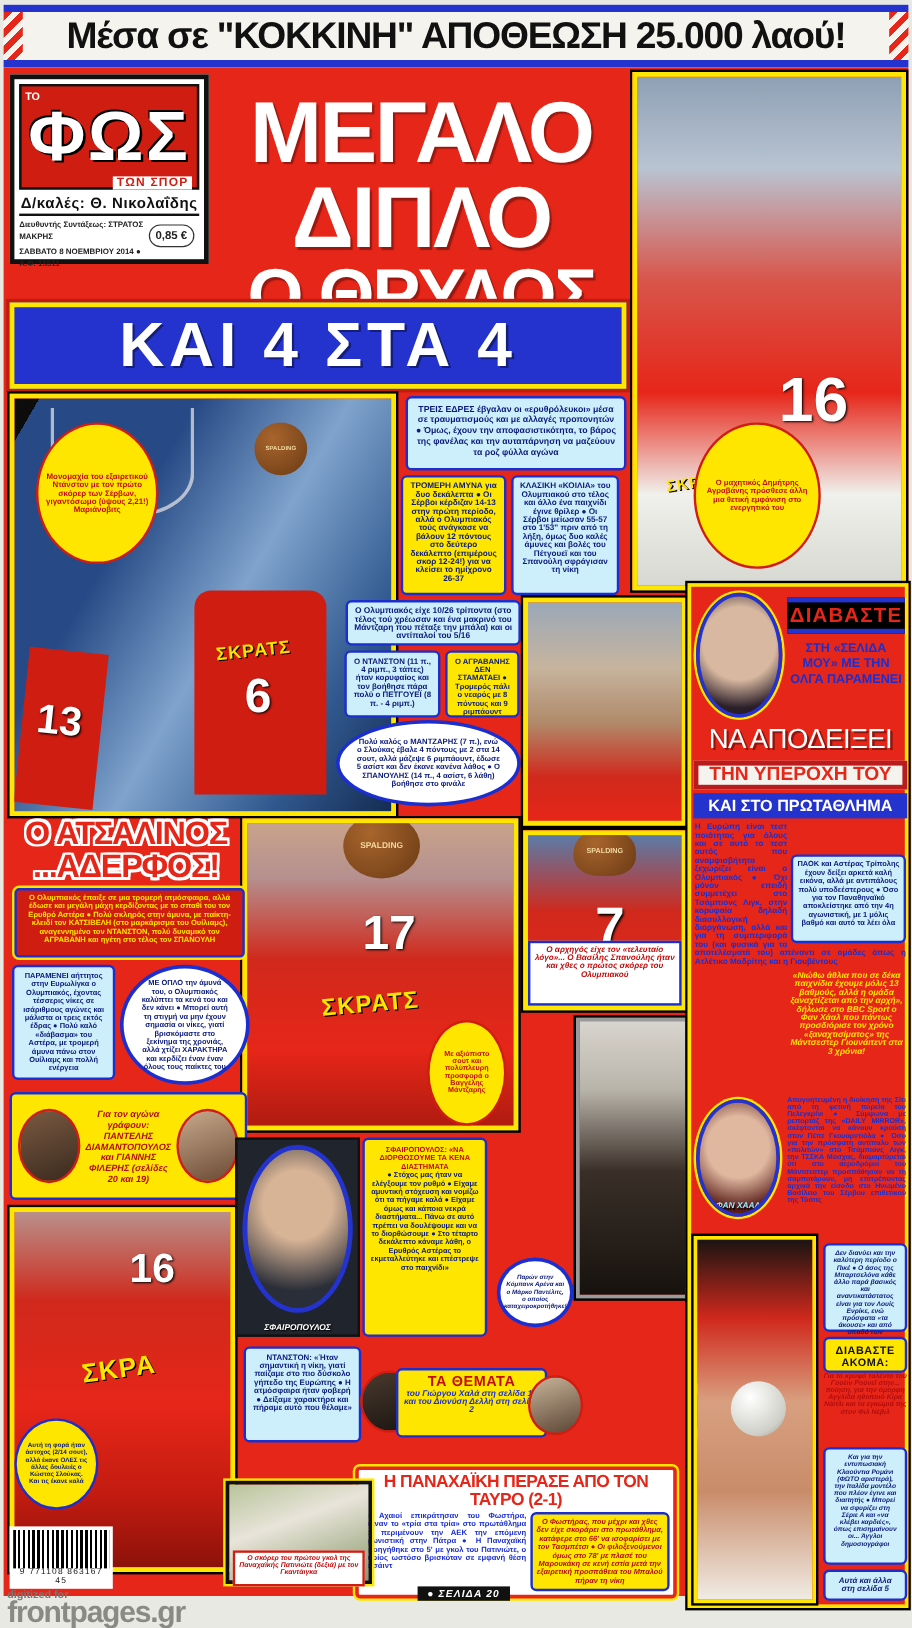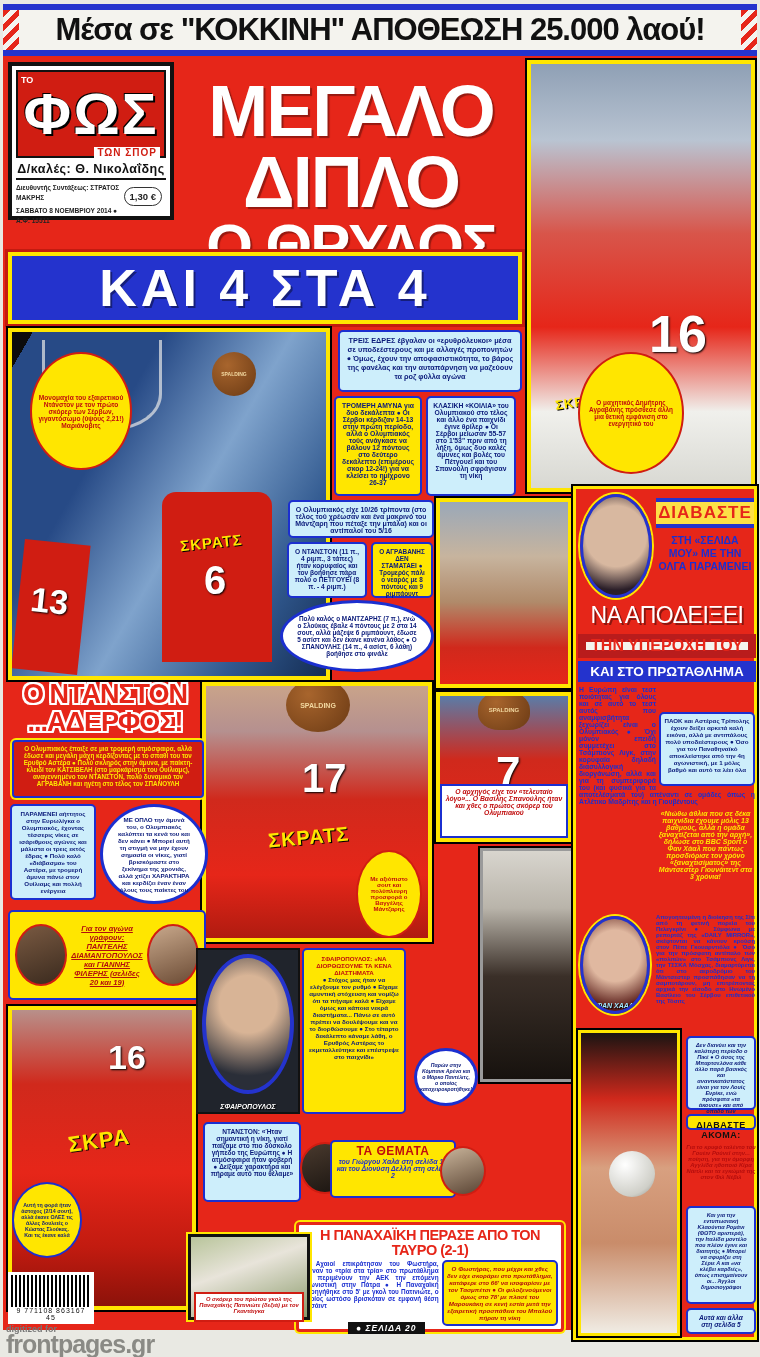--- a/index.html
+++ b/index.html
@@ -37,23 +37,23 @@
   .ovalbox{background:#fff;border:3px solid #1b2fd0;border-radius:50%;color:#0a1a7a;font-weight:bold;text-align:center;display:flex;align-items:center;justify-content:center;padding:8px 14px;}
   .circ-cap{background:#ffe600;border:2.5px solid #d01d12;border-radius:50%;color:#c00d0d;font-weight:bold;text-align:center;display:flex;align-items:center;justify-content:center;padding:6px;}
   .circ-cap.bluetext{color:#0a1a7a;border-color:#1b2fd0;}
   
   .atsal-title{left:6px;top:680px;width:198px;text-align:center;line-height:1.05;}
   .atsal-title div{color:#e62619;font-size:27px;font-weight:bold;letter-spacing:-1px;text-shadow:-2px -2px 0 #fff,2px -2px 0 #fff,-2px 2px 0 #fff,2px 2px 0 #fff,0 2px 0 #fff,0 -2px 0 #fff,2px 0 0 #fff,-2px 0 0 #fff;}
   .atsal-lead{left:12px;top:740px;width:192px;height:58px;background:#d01d12;border:2.5px solid #1b2fd0;box-shadow:0 0 0 2px #ffe600;border-radius:4px;color:#ffe600;font-size:6.3px;font-weight:bold;text-align:center;padding:3px;}
   .caption-box{background:#fff;border:2.5px solid #1b2fd0;color:#c00d0d;font-style:italic;font-weight:bold;text-align:center;padding:2px 3px;}
   
   .rightpanel{left:573px;top:486px;width:184px;height:854px;background:#e62619;border:3px solid #ffe600;box-shadow:0 0 0 2px #000;}
-  .diavaste{background:#fde047;border-top:4px solid #2433cd;border-bottom:4px solid #2433cd;color:#e62619;font-weight:bold;font-size:17px;text-align:center;letter-spacing:1px;display:flex;align-items:center;justify-content:center;}
+  .diavaste{background:#000000;border-top:4px solid #2433cd;border-bottom:4px solid #2433cd;color:#e62619;font-weight:bold;font-size:17px;text-align:center;letter-spacing:1px;display:flex;align-items:center;justify-content:center;}
   .bluehead{color:#1b2fd0;font-weight:bold;text-align:center;}
-  .whitebar{background:#f4f3ee;border:8px solid #b91c1c;color:#e62619;font-weight:bold;text-align:center;display:flex;align-items:center;justify-content:center;}
+  .whitebar{background:#f4f3ee;border:4px solid #b91c1c;color:#e62619;font-weight:bold;text-align:center;display:flex;align-items:center;justify-content:center;}
   .bluebar{background:#2433cd;color:#fff;font-weight:bold;text-align:center;display:flex;align-items:center;justify-content:center;}
   .redcol-text{color:#1b2fd0;font-weight:bold;font-size:6.8px;text-align:justify;}
   .yeltext{color:#ffe600;font-weight:bold;font-style:italic;font-size:7px;text-align:center;}
   .oval-photo{border-radius:50%;border:3px solid #2433cd;box-shadow:0 0 0 2px #ffe600;overflow:hidden;position:relative;}
   .photo-cap{position:absolute;bottom:2px;left:0;right:0;text-align:center;color:#9fe8ff;font-style:italic;font-weight:bold;font-size:7px;text-shadow:1px 1px 1px #000;}
   .redtext-it{color:#b30d0d;font-weight:bold;font-style:italic;text-align:center;}
   
   .pana-panel{left:296px;top:1222px;width:268px;height:110px;background:#fff;border:3px solid #e62619;border-radius:4px;box-shadow:0 0 0 2px #ffe600;padding:3px;}
   .pana-title{color:#e62619;font-weight:bold;font-size:14.5px;text-align:center;line-height:1.05;letter-spacing:-0.5px;}
   .pana-footer{background:#111;color:#fff;font-weight:bold;font-size:8.5px;text-align:center;padding:1px 8px;font-style:italic;letter-spacing:1px;}
@@ -79,21 +79,21 @@
 
   <div class="abs masthead">
     <div class="logo-box">
       <span class="logo-to">ΤΟ</span>
       <div class="logo-fos">ΦΩΣ</div>
       <span class="logo-tagline">ΤΩΝ ΣΠΟΡ</span>
     </div>
     <div class="mast-director">Δ/καλές: Θ. Νικολαΐδης</div>
     <div class="mast-small">Διευθυντής Συντάξεως: ΣΤΡΑΤΟΣ ΜΑΚΡΗΣ</div>
     <div class="mast-small">ΣΑΒΒΑΤΟ 8 ΝΟΕΜΒΡΙΟΥ 2014 ● Α.Φ. 15511</div>
-    <div class="mast-price">1,30 €</div>
+    <div class="mast-price">0,85 €</div>
   </div>
 
   <div class="abs headline">
     <span class="hl1">ΜΕΓΑΛΟ</span>
     <span class="hl2">ΔΙΠΛΟ</span>
     <span class="hl3">Ο ΘΡΥΛΟΣ</span>
   </div>
   <div class="abs subhead">
     <span>ΚΑΙ 4 ΣΤΑ 4</span>
   </div>
@@ -116,21 +116,21 @@
       <span class="jersey-num" style="left:42px;top:66px;font-size:40px;">6</span>
     </div>
     <div class="ball" style="left:200px;top:20px;width:44px;height:44px;font-size:5px;">
       <span>SPALDING</span>
     </div>
   </div>
   <div class="abs circ-cap" style="left:30px;top:352px;width:102px;height:118px;font-size:6.6px;">
     <span>Μονομαχία του εξαιρετικού Ντάνστον με τον πρώτο σκόρερ των Σέρβων, γιγαντόσωμο (ύψους 2,21!) Μαριάνοβιτς</span>
   </div>
 
-  <div class="abs cyanbox" style="left:338px;top:330px;width:184px;height:62px;font-size:7.3px;">ΤΡΕΙΣ ΕΔΡΕΣ έβγαλαν οι «ερυθρόλευκοι» μέσα σε υποδεέστερους και με αλλαγές προπονητών ● Όμως, έχουν την αποφασιστικότητα, το βάρος της φανέλας και την αυταπάρνηση να μαζεύουν τα ροζ φύλλα αγώνα</div>
+  <div class="abs cyanbox" style="left:338px;top:330px;width:184px;height:62px;font-size:7.3px;">ΤΡΕΙΣ ΕΔΡΕΣ έβγαλαν οι «ερυθρόλευκοι» μέσα σε τραυματισμούς και με αλλαγές προπονητών ● Όμως, έχουν την αποφασιστικότητα, το βάρος της φανέλας και την αυταπάρνηση να μαζεύουν τα ροζ φύλλα αγώνα</div>
   <div class="abs yellowbox" style="left:334px;top:396px;width:88px;height:100px;font-size:6.8px;">ΤΡΟΜΕΡΗ ΑΜΥΝΑ για δυο δεκάλεπτα ● Οι Σέρβοι κέρδιζαν 14-13 στην πρώτη περίοδο, αλλά ο Ολυμπιακός τούς ανάγκασε να βάλουν 12 πόντους στο δεύτερο δεκάλεπτο (επιμέρους σκορ 12-24!) για να κλείσει το ημίχρονο 26-37</div>
   <div class="abs cyanbox" style="left:426px;top:396px;width:90px;height:100px;font-size:6.8px;">ΚΛΑΣΙΚΗ «ΚΟΙΛΙΑ» του Ολυμπιακού στο τέλος και άλλο ένα παιχνίδι έγινε θρίλερ ● Οι Σέρβοι μείωσαν 55-57 στο 1'53" πριν από τη λήξη, όμως δυο καλές άμυνες και βολές του Πέτγουεϊ και του Σπανούλη σφράγισαν τη νίκη</div>
   <div class="abs cyanbox" style="left:288px;top:500px;width:146px;height:38px;font-size:7px;">Ο Ολυμπιακός είχε 10/26 τρίποντα (στο τέλος τού χρέωσαν και ένα μακρινό του Μάντζαρη που πέταξε την μπάλα) και οι αντίπαλοί του 5/16</div>
   <div class="abs cyanbox" style="left:287px;top:542px;width:80px;height:56px;font-size:6.6px;">Ο ΝΤΑΝΣΤΟΝ (11 π., 4 ριμπ., 3 τάπες) ήταν κορυφαίος και τον βοήθησε πάρα πολύ ο ΠΕΤΓΟΥΕΪ (8 π. - 4 ριμπ.)</div>
   <div class="abs yellowbox" style="left:371px;top:542px;width:62px;height:56px;font-size:6.4px;">Ο ΑΓΡΑΒΑΝΗΣ ΔΕΝ ΣΤΑΜΑΤΑΕΙ ● Τρομερός πάλι ο νεαρός με 8 πόντους και 9 ριμπάουντ</div>
   <div class="abs ovalbox" style="left:280px;top:600px;width:154px;height:72px;font-size:6.4px;">Πολύ καλός ο ΜΑΝΤΖΑΡΗΣ (7 π.), ενώ ο Σλούκας έβαλε 4 πόντους με 2 στα 14 σουτ, αλλά μάζεψε 6 ριμπάουντ, έδωσε 5 ασίστ και δεν έκανε κανένα λάθος ● Ο ΣΠΑΝΟΥΛΗΣ (14 π., 4 ασίστ, 6 λάθη) βοήθησε στο φινάλε</div>
 
   <div class="abs photo" style="left:436px;top:498px;width:136px;height:190px;background:linear-gradient(180deg,#9aa8b8 0%,#c7b49e 30%,#b08a6a 55%,#d0291c 80%,#e62619 100%);"></div>
 
   <div class="abs photo" style="left:436px;top:692px;width:136px;height:150px;background:linear-gradient(180deg,#5a7ca8 0%,#d0291c 45%,#e62619 100%);">
@@ -147,29 +147,29 @@
     <div class="ball" style="left:80px;top:-8px;width:64px;height:54px;font-size:7px;">
       <span>SPALDING</span>
     </div>
   </div>
   <div class="abs circ-cap" style="left:356px;top:850px;width:66px;height:88px;font-size:6px;">Με αξιόπιστο σουτ και πολύπλευρη προσφορά ο Βαγγέλης Μάντζαρης</div>
 
   <div class="abs grey-border" style="left:480px;top:848px;width:94px;height:234px;background:linear-gradient(180deg,#d8d5ce 0%,#b9b4aa 25%,#3a2f28 55%,#17120e 100%);"></div>
   <div class="abs ovalbox" style="left:414px;top:1048px;width:64px;height:58px;font-size:5.2px;font-style:italic;">Παρών στην Κόμπανκ Αρένα και ο Μάρκο Παντέλιτς, ο οποίος καταχειροκροτήθηκε!</div>
 
   <div class="abs atsal-title">
-    <div>Ο ΝΤΑΝΣΤΟΝ</div>
+    <div>Ο ΑΤΣΑΛΙΝΟΣ</div>
     <div>...ΑΔΕΡΦΟΣ!</div>
   </div>
   <div class="abs atsal-lead">Ο Ολυμπιακός έπαιξε σε μια τρομερή ατμόσφαιρα, αλλά έδωσε και μεγάλη μάχη κερδίζοντας με το σπαθί του τον Ερυθρό Αστέρα ● Πολύ σκληρός στην άμυνα, με παίκτη-κλειδί τον ΚΑΤΣΙΒΕΛΗ (στο μαρκάρισμα του Ουίλιαμς), αναγεννημένο τον ΝΤΑΝΣΤΟΝ, πολύ δυναμικό τον ΑΓΡΑΒΑΝΗ και ηγέτη στο τέλος τον ΣΠΑΝΟΥΛΗ</div>
   <div class="abs cyanbox" style="left:10px;top:804px;width:86px;height:96px;font-size:6.2px;">ΠΑΡΑΜΕΝΕΙ αήττητος στην Ευρωλίγκα ο Ολυμπιακός, έχοντας τέσσερις νίκες σε ισάριθμους αγώνες και μάλιστα οι τρεις εκτός έδρας ● Πολύ καλό «διάβασμα» του Αστέρα, με τρομερή άμυνα πάνω στον Ουίλιαμς και πολλή ενέργεια</div>
   <div class="abs ovalbox" style="left:100px;top:804px;width:108px;height:100px;font-size:6.2px;">ΜΕ ΟΠΛΟ την άμυνά του, ο Ολυμπιακός καλύπτει τα κενά του και δεν κάνει ● Μπορεί αυτή τη στιγμή να μην έχουν σημασία οι νίκες, γιατί βρισκόμαστε στο ξεκίνημα της χρονιάς, αλλά χτίζει ΧΑΡΑΚΤΗΡΑ και κερδίζει έναν έναν όλους τους παίκτες του</div>
   <div class="abs yellowbox" style="left:8px;top:910px;width:198px;height:90px;display:flex;align-items:center;gap:4px;">
     <div style="width:52px;height:62px;border-radius:50%;border:2.5px solid #d01d12;background:linear-gradient(160deg,#7a5a42,#3a2a1e);flex:none;"></div>
-    <div class="redtext-it" style="font-size:7.6px;flex:1;text-decoration:underline;">Για τον αγώνα γράφουν: ΠΑΝΤΕΛΗΣ ΔΙΑΜΑΝΤΟΠΟΥΛΟΣ και ΓΙΑΝΝΗΣ ΦΙΛΕΡΗΣ (σελίδες 20 και 19)</div>
+    <div class="redtext-it" style="font-size:7.6px;flex:1;">Για τον αγώνα γράφουν: ΠΑΝΤΕΛΗΣ ΔΙΑΜΑΝΤΟΠΟΥΛΟΣ και ΓΙΑΝΝΗΣ ΦΙΛΕΡΗΣ (σελίδες 20 και 19)</div>
     <div style="width:52px;height:62px;border-radius:50%;border:2.5px solid #d01d12;background:linear-gradient(160deg,#c9a98c,#6a4a34);flex:none;"></div>
   </div>
 
   <div class="abs photo" style="left:8px;top:1006px;width:188px;height:304px;background:linear-gradient(180deg,#b8908a 0%,#d0291c 25%,#e62619 55%,#c21b10 80%,#8c120a 100%);">
     <span class="jersey-num" style="left:96px;top:28px;font-size:34px;">16</span>
     <span class="sponsor" style="left:56px;top:118px;font-size:22px;transform:rotate(-8deg);">ΣΚΡΑ</span>
   </div>
   <div class="abs circ-cap bluetext" style="left:12px;top:1182px;width:70px;height:76px;font-size:5.3px;border-color:#1b2fd0;">Αυτή τη φορά ήταν άστοχος (2/14 σουτ), αλλά έκανε ΟΛΕΣ τις άλλες δουλειές ο Κώστας Σλούκας. Και τις έκανε καλά</div>
 
   <div class="abs" style="left:196px;top:948px;width:104px;height:166px;background:#20242c;border:2px solid #111;overflow:hidden;">
@@ -224,21 +224,21 @@
 
   <div class="abs oval-photo" style="left:580px;top:920px;width:70px;height:108px;background:radial-gradient(circle at 50% 35%,#d8c0a8 0 38%,#28303c 80%);">
     <div class="photo-cap">ΓΚΟΥΑΡΝΤΙΟΛΑ</div>
   </div>
   <div class="abs redcol-text" style="left:656px;top:914px;width:99px;font-size:5.9px;">Απογοητευμένη η διοίκηση της Σίτι από τη φετινή πορεία του Πελεγκρίνι ● Σύμφωνα με ρεπορτάζ της «DAILY MIRROR», σκέφτονται να κάνουν κρούση στον Πέπε Γκουαρντιόλα ● Όσο για την πρόσφατη αντίπαλο των «πολιτών» στο Τσάμπιονς Λιγκ, την ΤΣΣΚΑ Μόσχας, διαμαρτύρεται ότι στο αεροδρόμιο του Μάντσεστερ προσπάθησαν να τη σαμποτάρουν, μη επιτρέποντας αρχικά την είσοδο στο Ηνωμένο Βασίλειο του Σέρβου επιθετικού της Τόσιτς</div>
 
   <div class="abs" style="left:578px;top:1030px;width:102px;height:306px;border:3px solid #ffe600;box-shadow:0 0 0 2px #000;background:linear-gradient(180deg,#1a1412 0%,#d0291c 22%,#d8a080 45%,#c98c6a 70%,#f0ece4 100%);overflow:hidden;">
     <div style="position:absolute;left:28px;top:118px;width:46px;height:46px;border-radius:50%;background:radial-gradient(circle at 35% 30%,#fff,#cfcfc8 70%,#8a8a84);"></div>
   </div>
   <div class="abs cyanbox" style="left:686px;top:1036px;width:70px;height:74px;font-size:5.6px;font-style:italic;">Δεν διανύει και την καλύτερη περίοδο ο Πικέ ● Ο άσος της Μπαρτσελόνα κάθε άλλο παρά βασικός και αναντικατάστατος είναι για τον Λουίς Ενρίκε, ενώ πρόσφατα «τα άκουσε» και από οπαδό των «μπλαουγκράνα», γιατί δεν τρέχει!</div>
-  <div class="abs yellowbox" style="left:686px;top:1114px;width:70px;height:16px;font-size:9px;color:#111;letter-spacing:0.5px;">ΔΙΑΒΑΣΤΕ ΑΚΟΜΑ:</div>
+  <div class="abs yellowbox" style="left:686px;top:1114px;width:70px;height:30px;font-size:9px;color:#111;letter-spacing:0.5px;">ΔΙΑΒΑΣΤΕ ΑΚΟΜΑ:</div>
   <div class="abs redtext-it" style="left:686px;top:1144px;width:70px;font-size:5.8px;">Για το κρυφό ταλέντο του Γουέιν Ρούνεϊ στην... ποίηση, για την όμορφη Αγγλίδα ηθοποιό Κίρα Νάιτλι και τα εγκώμιά της στον Φιλ Νέβιλ</div>
   <div class="abs cyanbox" style="left:686px;top:1206px;width:70px;height:98px;font-size:5.5px;font-style:italic;">Και για την εντυπωσιακή Κλαούντια Ρομάνι (ΦΩΤΟ αριστερά), την Ιταλίδα μοντέλο που πλέον έγινε και διαιτητής ● Μπορεί να σφυρίζει στη Σέριε Α και «να κλέβει καρδιές», όπως επισημαίνουν οι... Άγγλοι δημοσιογράφοι</div>
   <div class="abs cyanbox" style="left:686px;top:1308px;width:70px;height:26px;font-size:6.6px;font-style:italic;">Αυτά και άλλα στη σελίδα 5</div>
 
   <div class="abs barcode">
     <div class="bars"></div>
     <div class="bc-digits"><span>9 771108 863167</span> <span>45</span></div>
   </div>
   <div class="abs wm1">digitized for</div>
   <div class="abs wm2">frontpages.gr</div>

